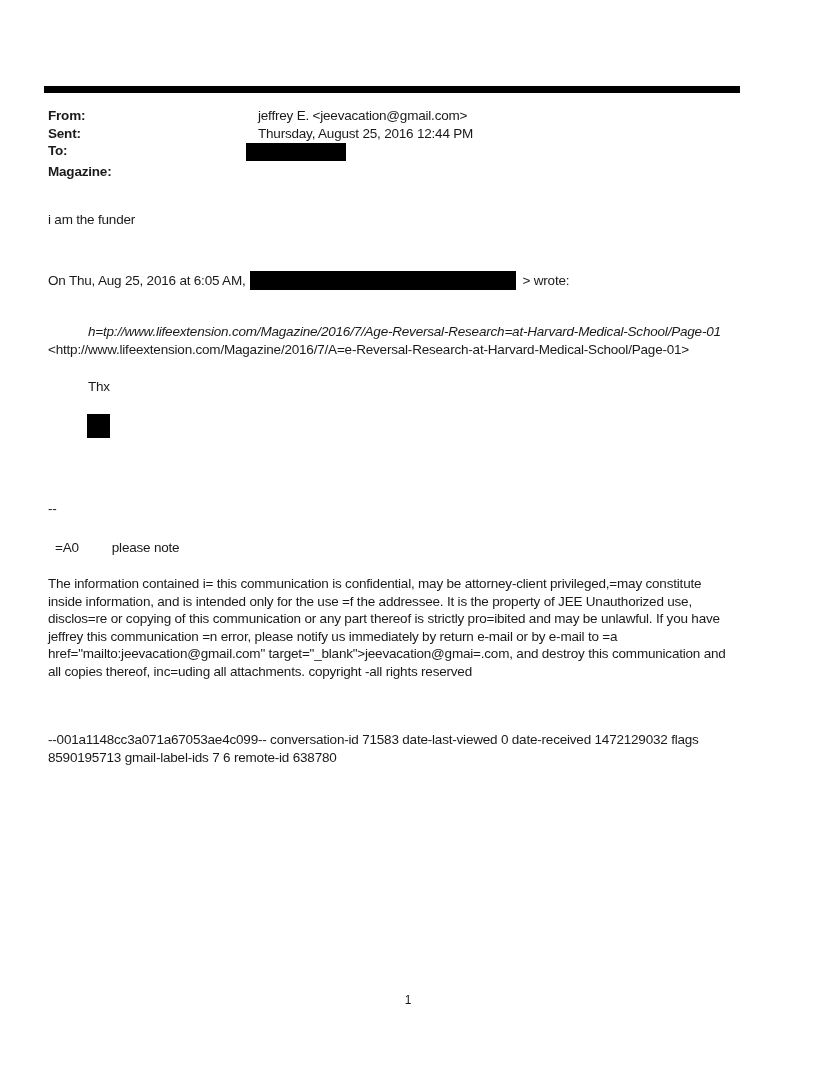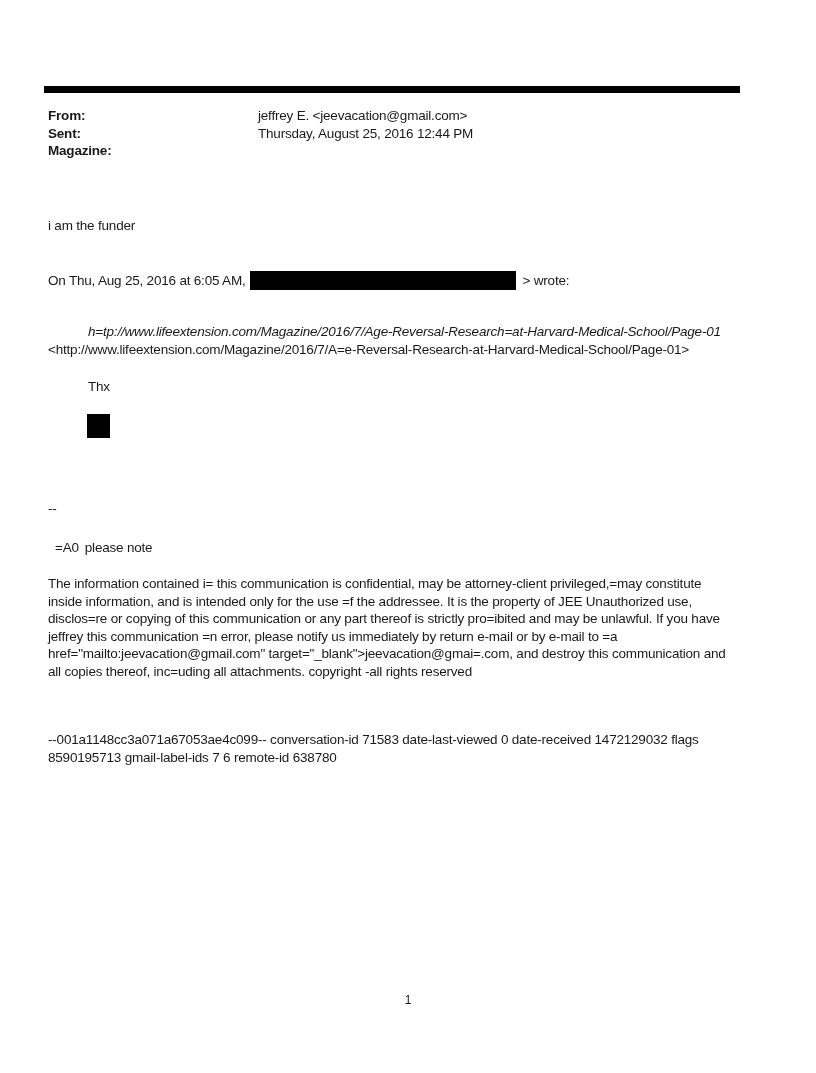--- a/index.html
+++ b/index.html
@@ -44,21 +44,21 @@
   }
   .to-redaction {
     width: 100px; height: 18px;
     margin-left: -12px;
     margin-top: 1px;
   }
 
   
   .abs { position: absolute; white-space: nowrap; }
 
-  .opening-line { left: 48px; top: 218px; text-align: center; }
+  .opening-line { left: 48px; top: 212px; text-align: center; }
 
   .quote-line { left: 48px; top: 272px; text-align: right; }
   .quote-redaction {
     width: 266px; height: 19px;
     margin-left: 4px; margin-right: 7px;
     vertical-align: middle;
     position: relative; top: -1px;
   }
 
   .url-block { left: 48px; top: 323px; line-height: 18px; }
@@ -69,21 +69,21 @@
   .small-redaction {
     position: absolute;
     left: 87px; top: 414px;
     width: 23px; height: 24px;
     background: #000000;
   }
 
   .sig-divider { left: 48px; top: 501px; }
 
   .note-line { left: 55px; top: 540px; }
-  .note-text { margin-left: 6px; }
+  .note-text { margin-left: 33px; }
 
   .disclaimer { left: 48px; top: 575px; line-height: 17.6px; }
 
   .metadata { left: 48px; top: 703px; line-height: 17.6px; margin-top: 28px; }
 
   
   .page-number {
     position: absolute;
     left: 0; top: 993px;
     width: 816px;
@@ -107,20 +107,24 @@
   <div class="top-rule"></div>
 
   <div class="header-block">
     <div class="hrow">
       <div class="hlabel">From:</div>
       <div class="hvalue">jeffrey E. &lt;jeevacation@gmail.com&gt;</div>
     </div>
     <div class="hrow">
       <div class="hlabel">Sent:</div>
       <div class="hvalue">Thursday, August 25, 2016 12:44 PM</div>
+    </div>
+    <div class="hrow">
+      <div class="hlabel">To:</div>
+      <div class="hvalue"><span class="redaction to-redaction"></span></div>
     </div>
     <div class="hrow">
       <div class="hlabel">Magazine:</div>
     </div>
   </div>
 
   <div class="abs opening-line">i am the funder</div>
 
   <div class="abs quote-line"><span>On Thu, Aug 25, 2016 at 6:05 AM,</span><span class="redaction quote-redaction"></span><span>&gt; wrote:</span></div>
 

